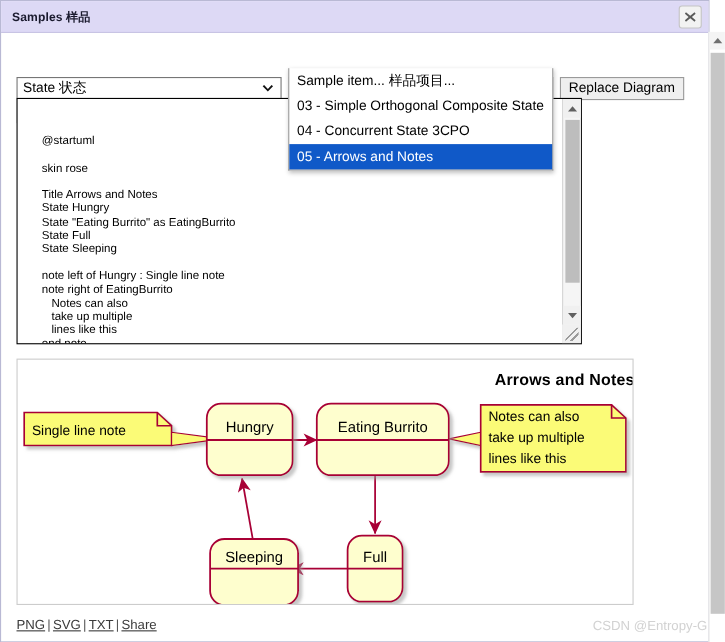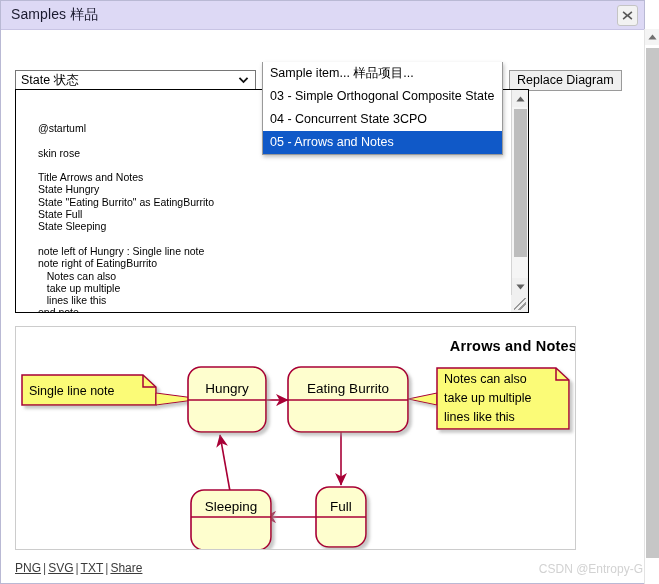--- a/index.html
+++ b/index.html
@@ -29,22 +29,22 @@
   .titlebar {
     position: relative;
     height: 29px;
     background: #ddd9f5;
     border-bottom: 1px solid #c8c4e4;
     display: flex;
     align-items: center;
     padding-left: 10px;
   }
   .titlebar-text {
-    font-size: 14px;
-    font-weight: normal;
+    font-size: 11px;
+    font-weight: bold;
     color: #1a1a2e;
     letter-spacing: .1px;
   }
   .close-btn {
     position: absolute;
     right: 6px; top: 4px;
     width: 21px; height: 21px;
     background: #f2f2f2;
     border: 1px solid #c4c4c4;
     border-radius: 3px;

